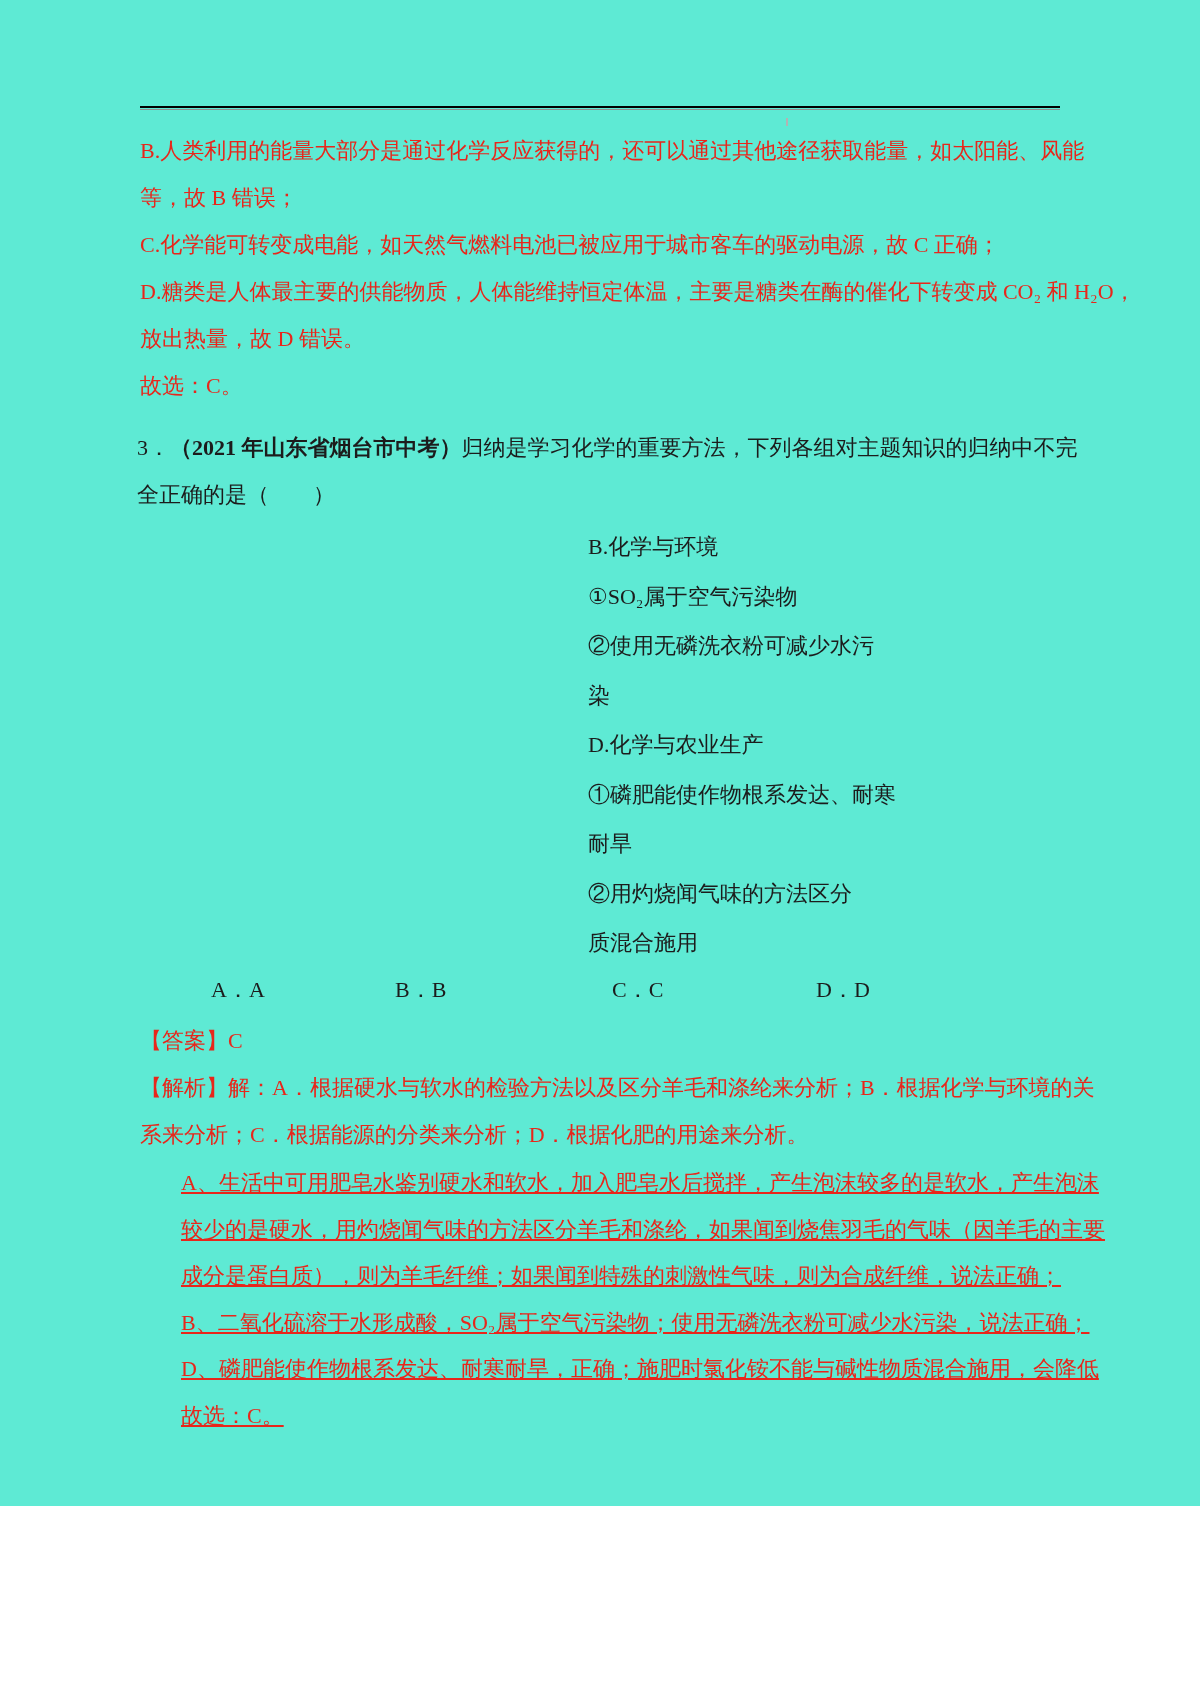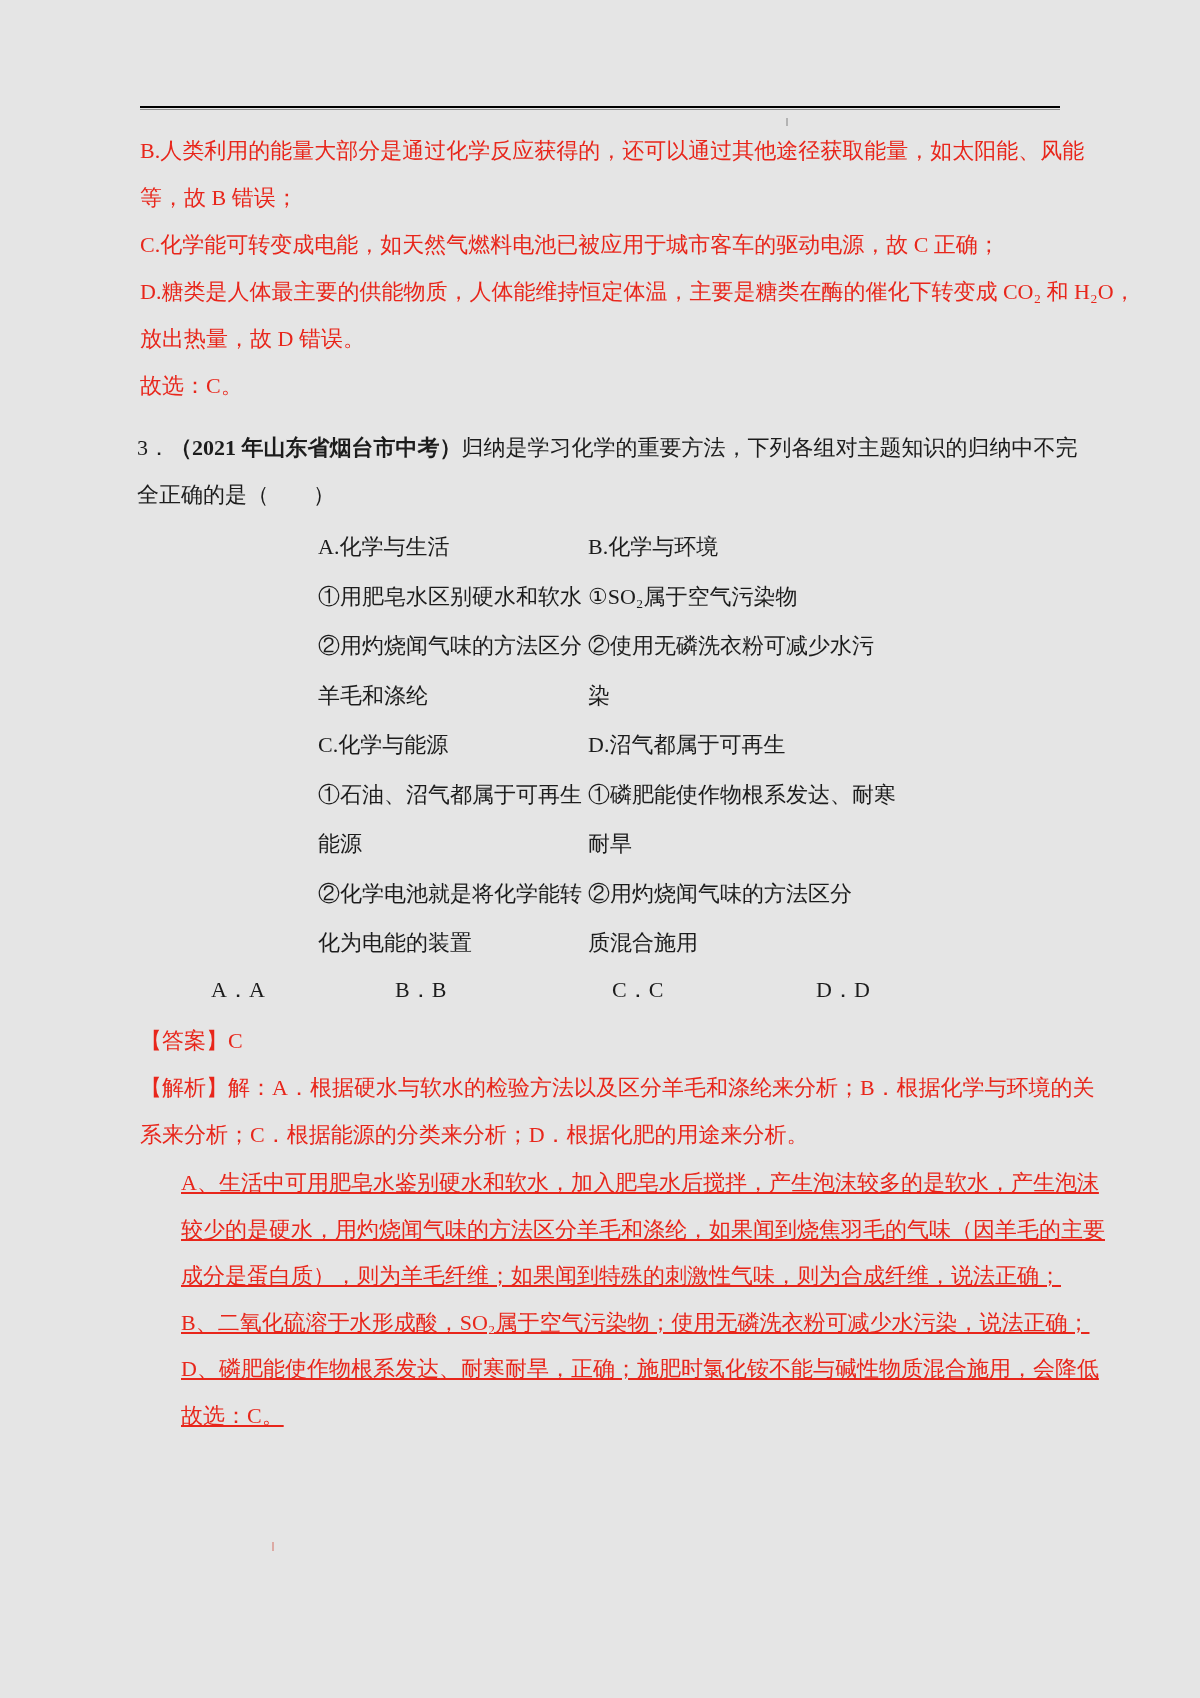--- a/index.html
+++ b/index.html
@@ -1,20 +1,20 @@
 <!DOCTYPE html>
 <html><head>
 <meta charset="utf-8">
 <style>
   html,body { margin:0; padding:0; background:#ffffff; }
   .page {
     position:relative;
     width:1200px;
-    height:1698px;
-    background:#e5e5e5;
+    height:1506px;
+    background:#5eead4;
     font-family:"Liberation Serif","DejaVu Serif",serif;
     font-size:22px;
     color:#1c1c1c;
     overflow:hidden;
   }
   .block { position:absolute; }
   .line { white-space:nowrap; }
   .lh47 .line { height:47px; line-height:47px; }
   .lh465 .line { height:46.5px; line-height:46.5px; }
   .lh495 .line { height:49.5px; line-height:49.5px; }
@@ -95,51 +95,31 @@
       <div class="line">故选：C。</div>
     </div>
 
   <div class="block black lh47" id="q3-block">
     <div class="line">
       <span>3．</span><span class="bold">（2021 年山东省烟台市中考）</span><span>归纳是学习化学的重要方法，下列各组对主题知识的归纳中不完</span>
     </div>
     <div class="line stem2">全正确的是（　　）</div>
   </div>
 
-  <div class="block black lh495" id="table-col-left">
-
-      <div class="line">A.化学与生活</div>
-
-      <div class="line">①用肥皂水区别硬水和软水</div>
-
-      <div class="line">②用灼烧闻气味的方法区分</div>
-
-      <div class="line">羊毛和涤纶</div>
-
-      <div class="line">C.化学与能源</div>
-
-      <div class="line">①石油、沼气都属于可再生</div>
-
-      <div class="line">能源</div>
-
-      <div class="line">②化学电池就是将化学能转</div>
-
-      <div class="line">化为电能的装置</div>
-    </div>
   <div class="block black lh495" id="table-col-right">
 
       <div class="line">B.化学与环境</div>
 
       <div class="line">①SO₂属于空气污染物</div>
 
       <div class="line">②使用无磷洗衣粉可减少水污</div>
 
       <div class="line">染</div>
 
-      <div class="line">D.沼气都属于可再生</div>
+      <div class="line">D.化学与农业生产</div>
 
       <div class="line">①磷肥能使作物根系发达、耐寒</div>
 
       <div class="line">耐旱</div>
 
       <div class="line">②用灼烧闻气味的方法区分</div>
 
       <div class="line">质混合施用</div>
     </div>
 

